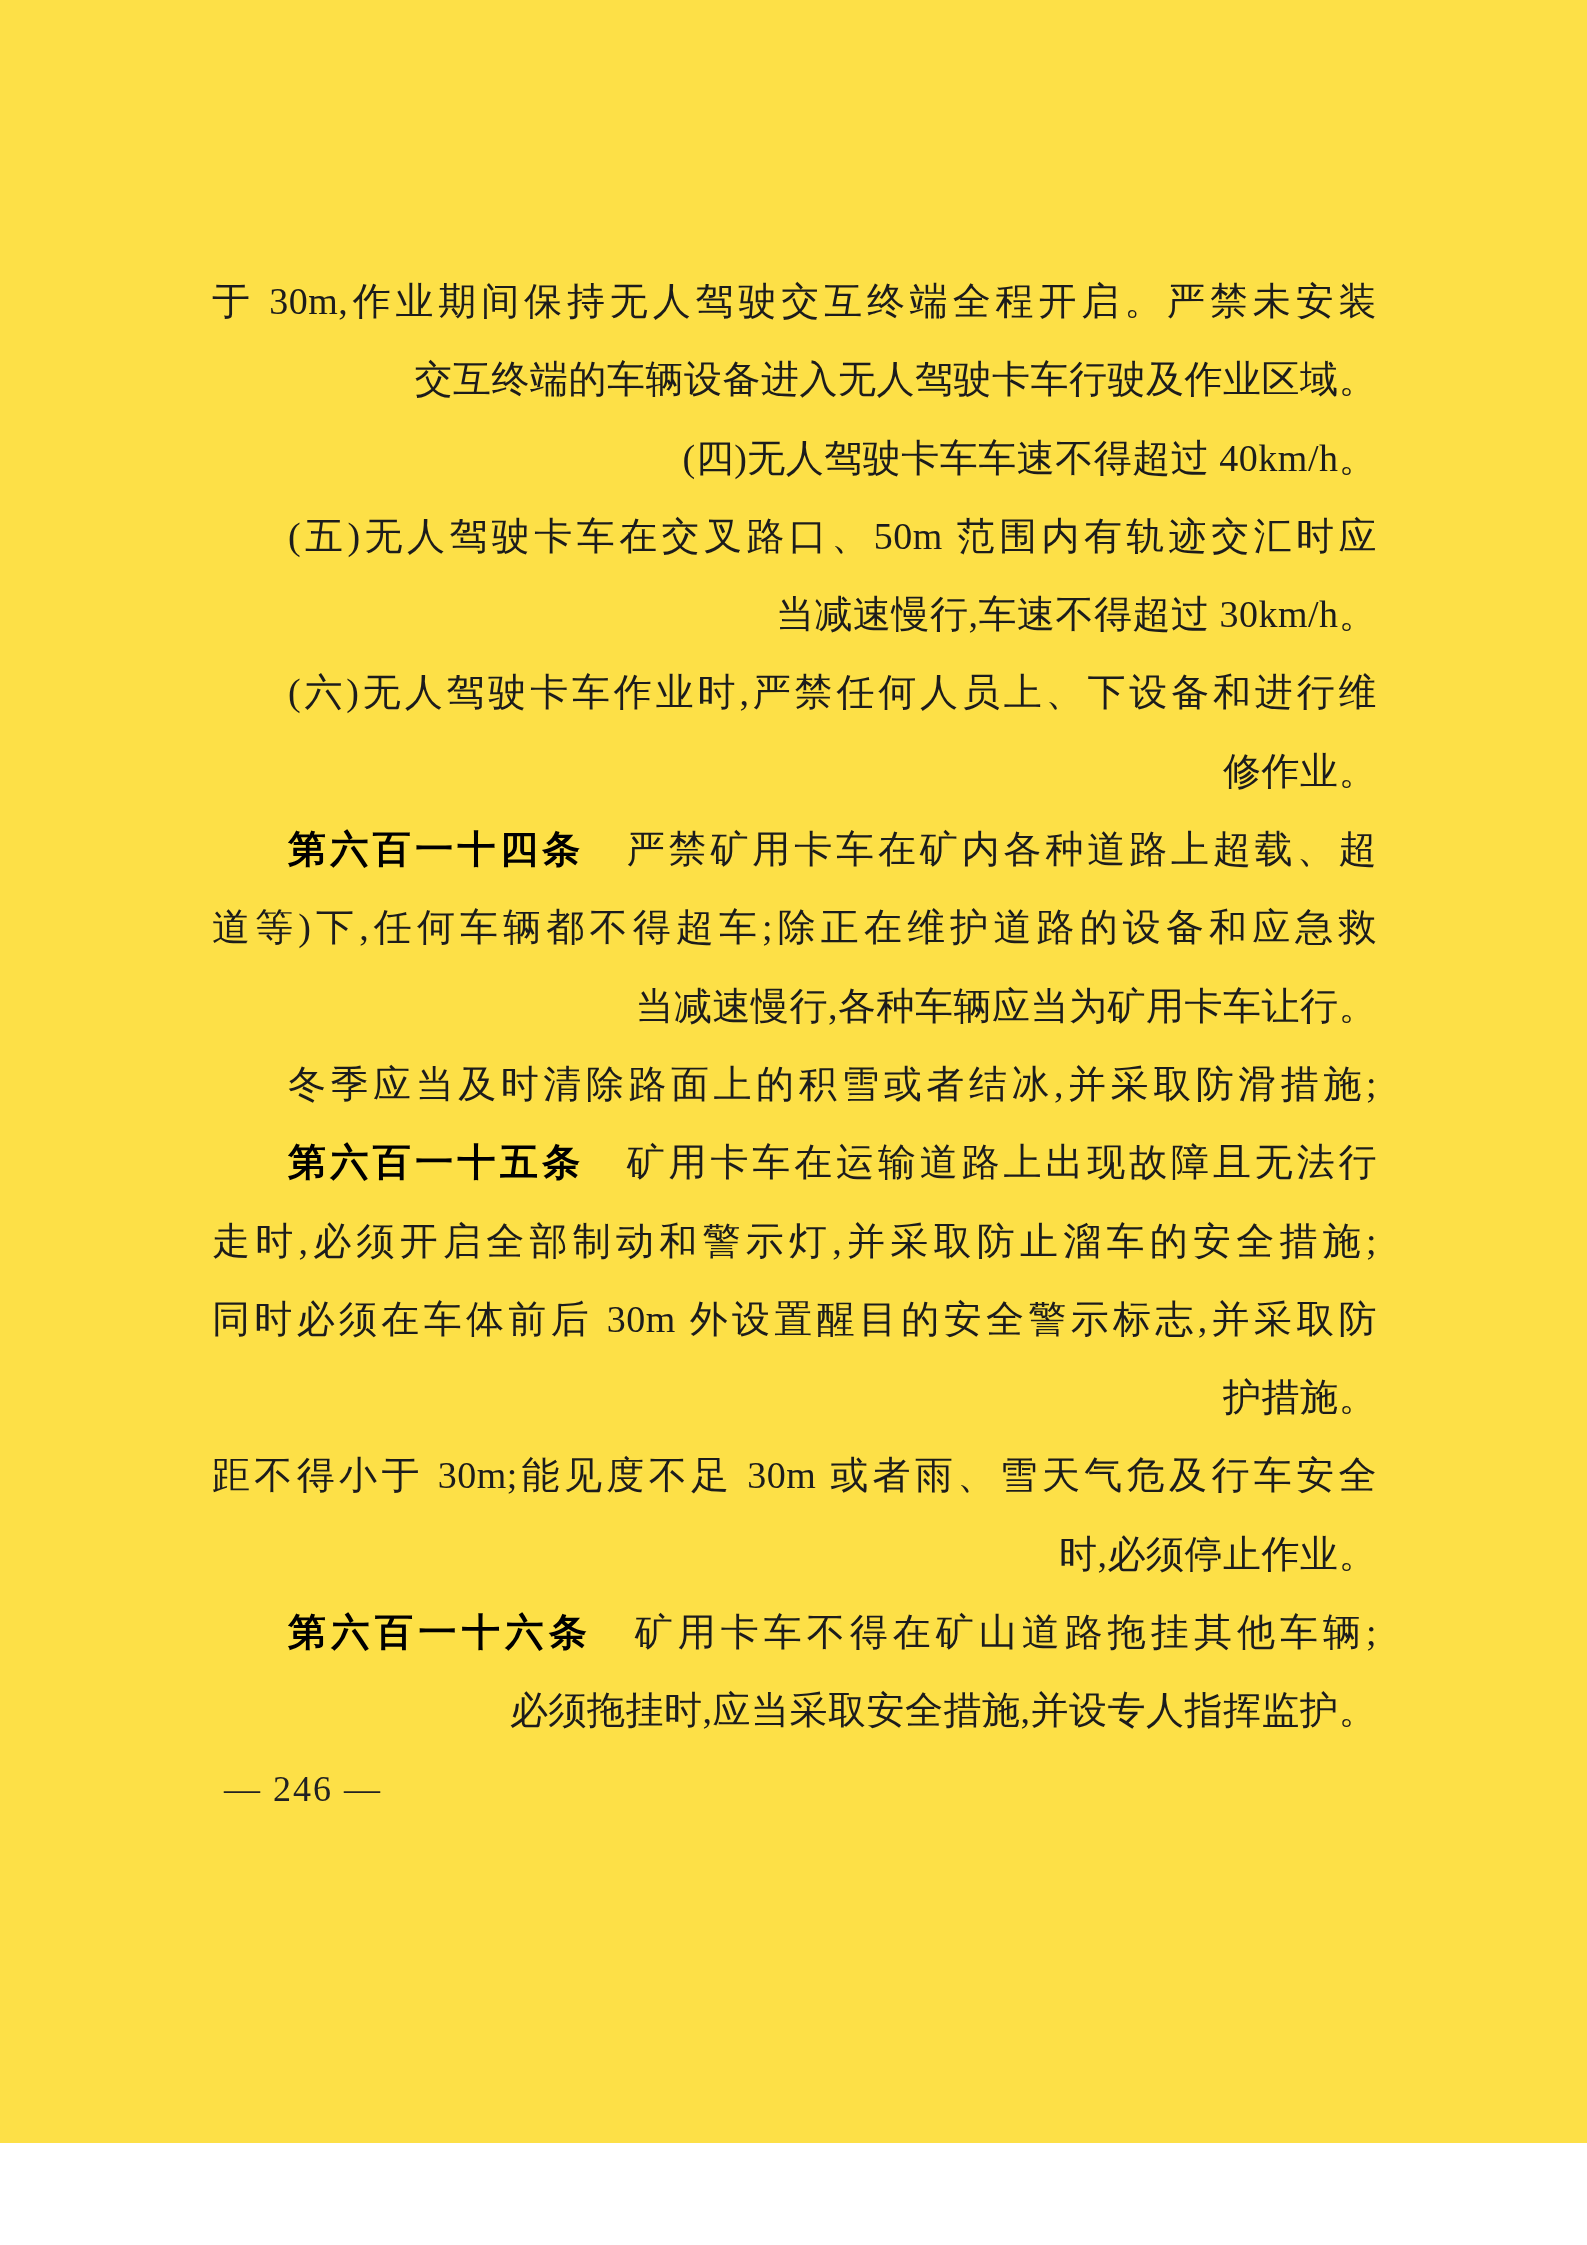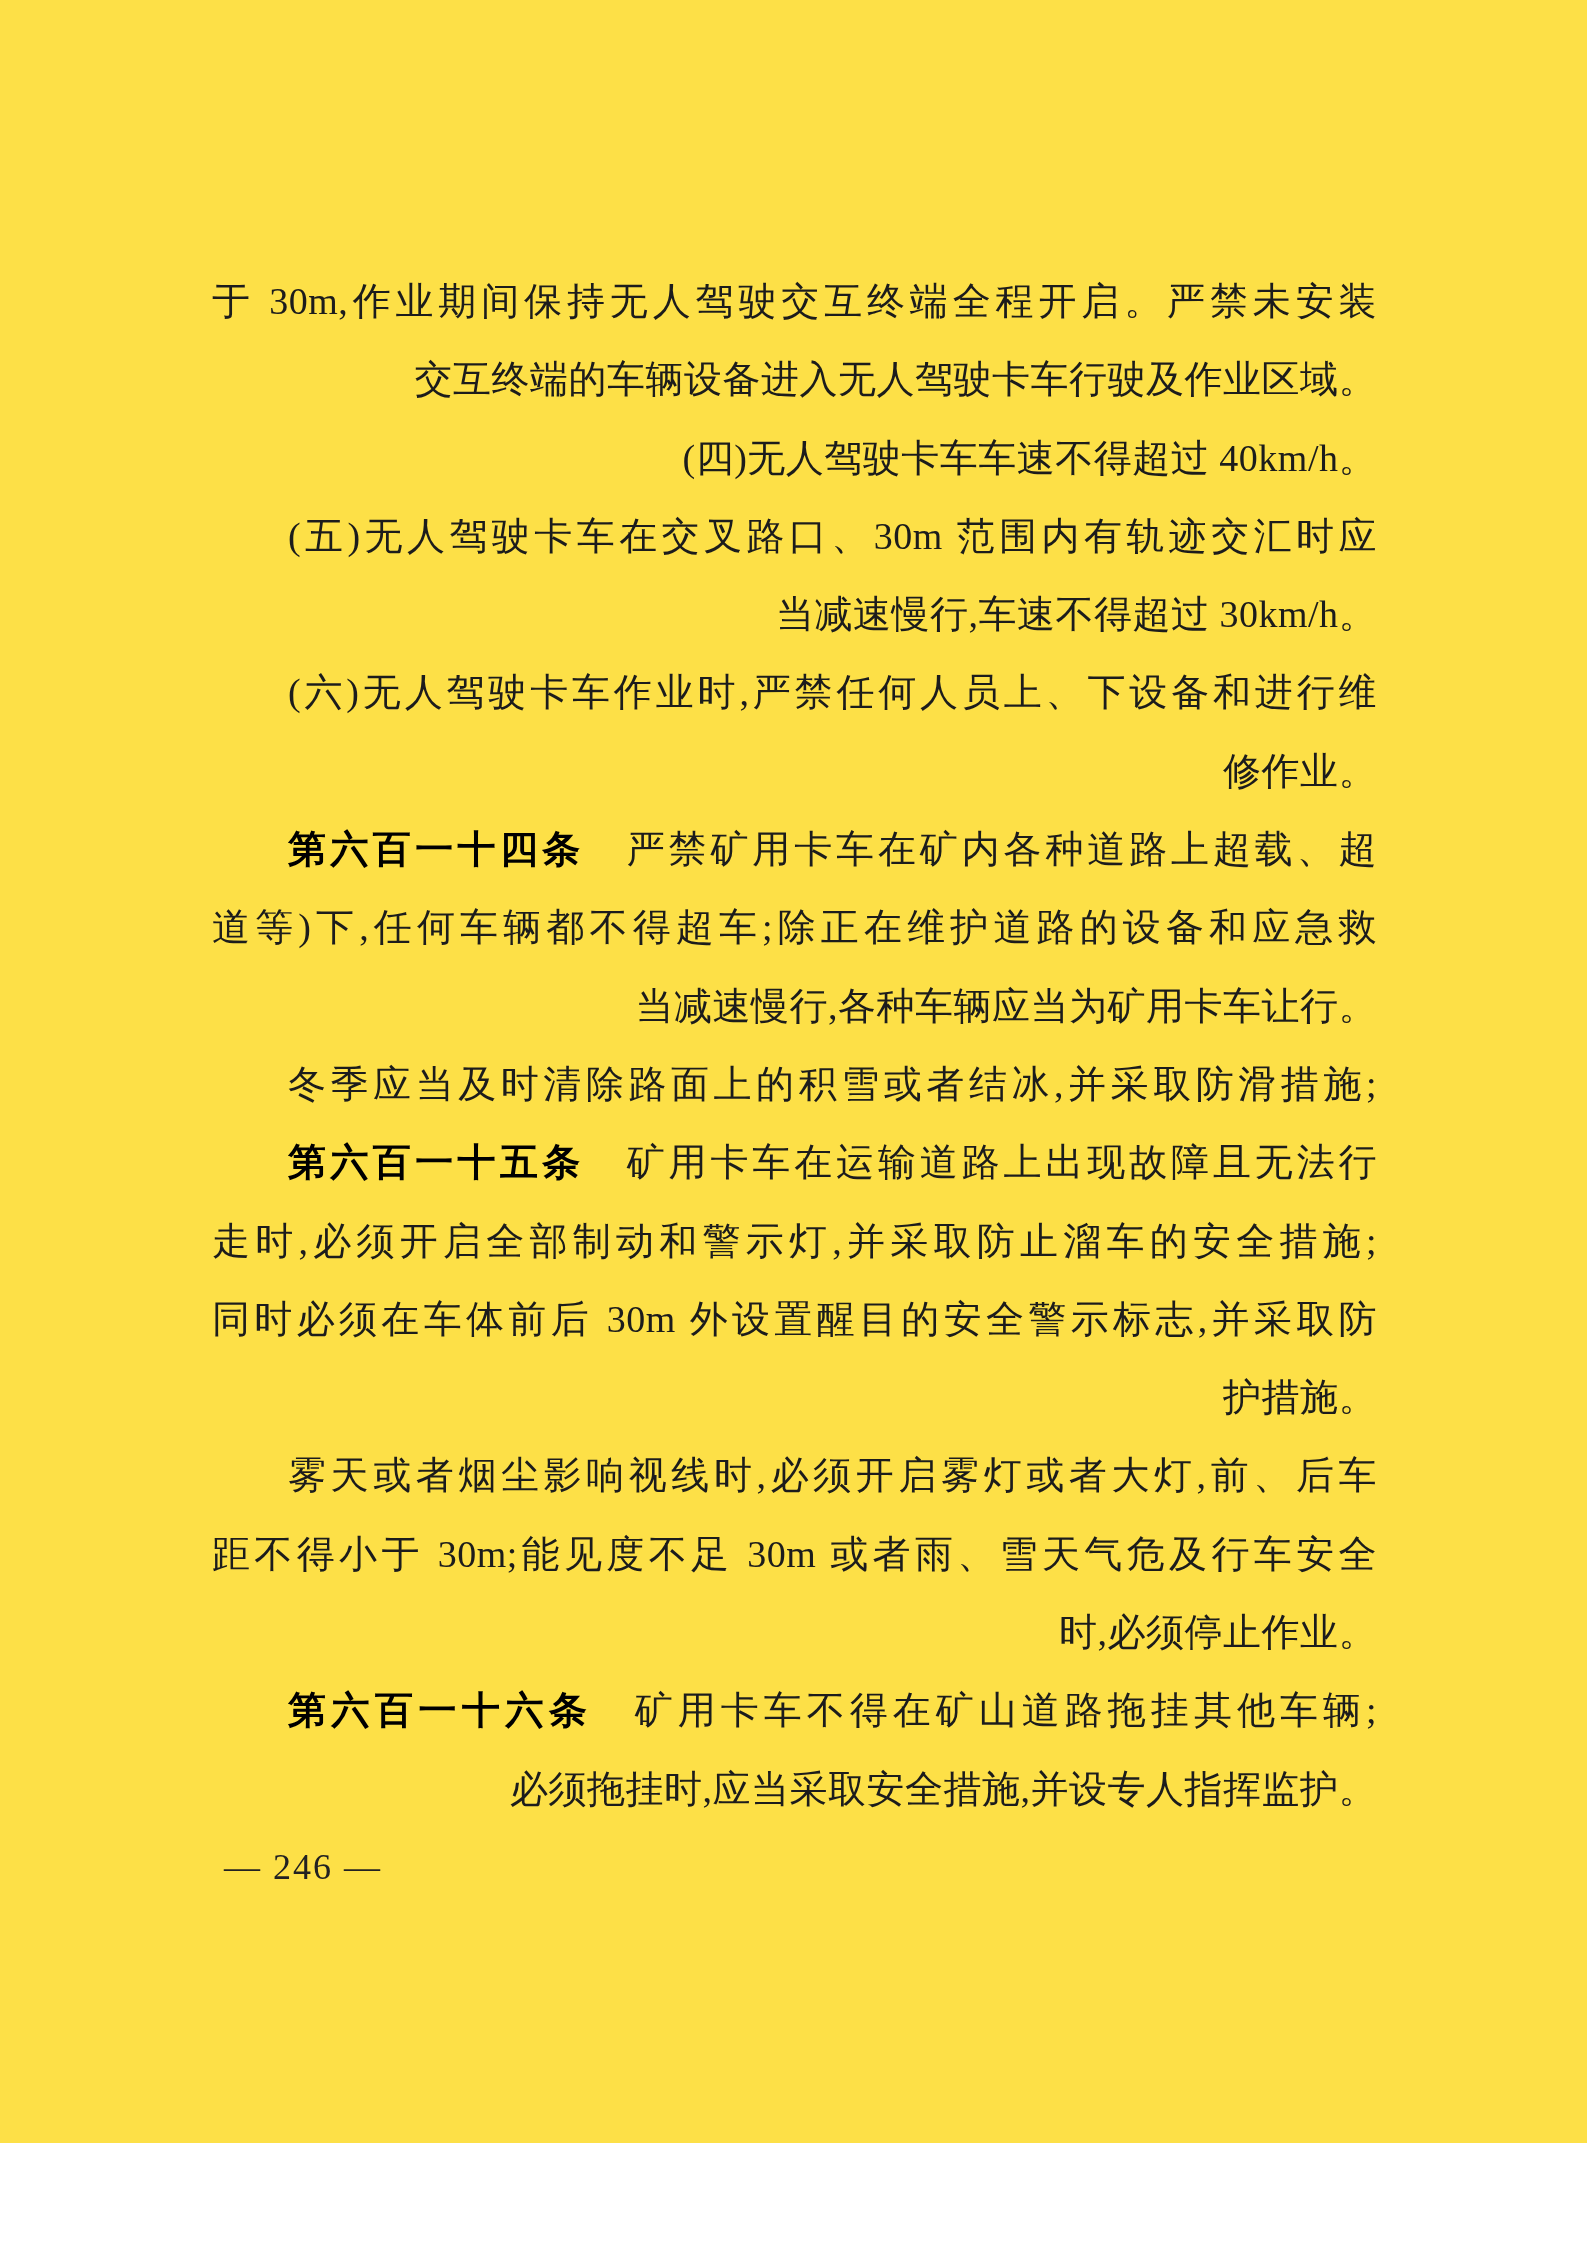--- a/index.html
+++ b/index.html
@@ -56,35 +56,34 @@
 </style>
 </head>
 <body>
 
 <div class="page">
   <div class="doc-body">
 
     <div class="line fill"><span>于 30m,作业期间保持无人驾驶交互终端全程开启。严禁未安装</span></div>
     <div class="line"><span>交互终端的车辆设备进入无人驾驶卡车行驶及作业区域。</span></div>
     <div class="line indent"><span>(四)无人驾驶卡车车速不得超过 40km/h。</span></div>
-    <div class="line indent fill"><span>(五)无人驾驶卡车在交叉路口、30m 范围内有轨迹交汇时应</span></div>
+    <div class="line indent fill"><span>(五)无人驾驶卡车在交叉路口、50m 范围内有轨迹交汇时应</span></div>
     <div class="line"><span>当减速慢行,车速不得超过 30km/h。</span></div>
     <div class="line indent fill"><span>(六)无人驾驶卡车作业时,严禁任何人员上、下设备和进行维</span></div>
     <div class="line"><span>修作业。</span></div>
 
     <div class="line indent fill"><span class="art">第六百一十四条</span><span>严禁矿用卡车在矿内各种道路上超载、超</span></div>
     <div class="line fill"><span>道等)下,任何车辆都不得超车;除正在维护道路的设备和应急救</span></div>
     <div class="line"><span>当减速慢行,各种车辆应当为矿用卡车让行。</span></div>
     <div class="line indent fill"><span>冬季应当及时清除路面上的积雪或者结冰,并采取防滑措施;</span></div>
 
     <div class="line indent fill"><span class="art">第六百一十五条</span><span>矿用卡车在运输道路上出现故障且无法行</span></div>
     <div class="line fill"><span>走时,必须开启全部制动和警示灯,并采取防止溜车的安全措施;</span></div>
     <div class="line fill"><span>同时必须在车体前后 30m 外设置醒目的安全警示标志,并采取防</span></div>
     <div class="line"><span>护措施。</span></div>
-    <div class="line indent fill"><span>雾天或者烟尘影响视线时,必须开启雾灯或者大灯,前、后车</span></div>
     <div class="line fill"><span>距不得小于 30m;能见度不足 30m 或者雨、雪天气危及行车安全</span></div>
     <div class="line"><span>时,必须停止作业。</span></div>
 
     <div class="line indent fill"><span class="art">第六百一十六条</span><span>矿用卡车不得在矿山道路拖挂其他车辆;</span></div>
     <div class="line"><span>必须拖挂时,应当采取安全措施,并设专人指挥监护。</span></div>
 
     <div class="footer-line">— 246 —</div>
   </div>
 </div>
 

